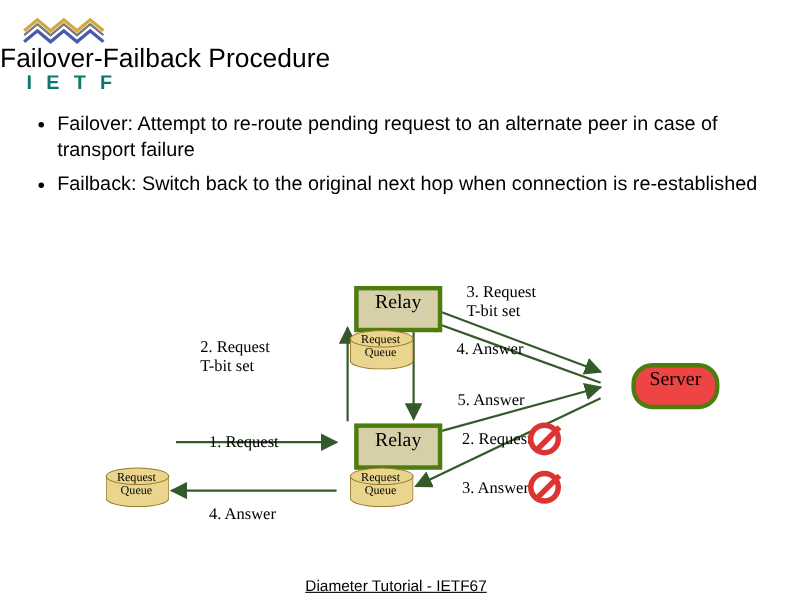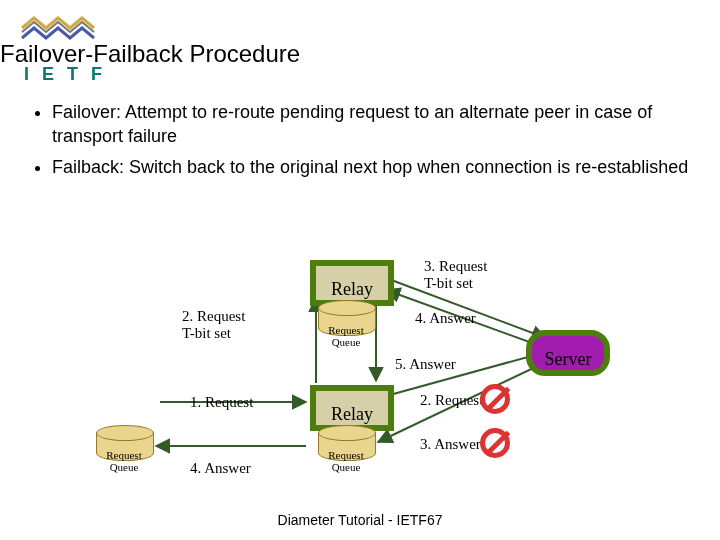--- a/index.html
+++ b/index.html
@@ -4,47 +4,47 @@
 <style>
   body { margin:0; padding:0; width:720px; height:540px; background:#fff; font-family:Arial,Helvetica,sans-serif; color:#000; position:relative; overflow:hidden; }
   .logo { position:absolute; top:14px; left:18px; }
   .title { position:absolute; top:40px; left:0; right:0; font-size:24px; }
   .bullets { position:absolute; top:100px; left:30px; right:30px; font-size:18px; line-height:1.35; }
   .bullets ul { margin:0; padding-left:22px; }
   .bullets li { margin-bottom:6px; }
   .bullets .sub { font-size:16px; margin-left:36px; }
   .bullets .sub .dash { display:inline-block; width:16px; }
   .diagram { position:absolute; top:250px; left:0; width:720px; height:260px; }
-  .box { position:absolute; border:6px solid #4d7c0f; font-family:'Times New Roman',serif; font-size:18px; display:flex; align-items:flex-end; justify-content:center; }
+  .box { position:absolute; border:4px solid #4d7c0f; font-family:'Times New Roman',serif; font-size:18px; display:flex; align-items:flex-start; justify-content:center;margin-left:12px; }
   .client  { left:85px;  top:135px; width:72px; height:34px; background:#fff; }
   .relay1  { left:310px; top:10px;  width:72px; height:34px; background:#d6cfa7; }
   .relay2  { left:310px; top:135px; width:72px; height:34px; background:#d6cfa7; }
-  .server  { left:526px; top:80px;  width:72px; height:34px; background:#a21caf;border-radius:19px; }
+  .server  { left:562px; top:80px;  width:72px; height:34px; background:#ef4444;border-radius:19px; }
   .queue { position:absolute; width:56px; height:40px; }
   .queue .can { position:absolute; left:0; top:0; width:56px; height:40px; }
   .queue .can .top { position:absolute; left:0; top:0; width:56px; height:14px; border:1.5px solid #9a7a2a; border-radius:50%; background:#ead58e; }
   .queue .can .body { position:absolute; left:0; top:7px; width:56px; height:28px; border-left:1.5px solid #9a7a2a; border-right:1.5px solid #9a7a2a; border-bottom:1.5px solid #9a7a2a; border-bottom-left-radius:28px 8px; border-bottom-right-radius:28px 8px; background:#ead58e; }
-  .queue .lbl { position:absolute; left:-3px; top:3px; width:62px; font-size:11px; text-align:center; line-height:1.1; font-family:'Times New Roman',serif;margin-top:21px; }
+  .queue .lbl { position:absolute; left:-3px; top:3px; width:62px; font-size:11px; text-align:center; line-height:1.1; font-family:'Times New Roman',serif; }
   .q1 { left:318px; top:50px; }
   .q2 { left:318px; top:175px; }
   .qc { left:96px;  top:175px; }
   .edge-label { position:absolute; font-family:'Times New Roman',serif; font-size:15px; line-height:1.15; }
   .l1 { left:190px; top:144px; }
   .l2 { left:182px; top:58px;  width:90px; }
   .l3 { left:424px; top:8px;   width:90px; }
   .l4 { left:415px; top:60px;  }
-  .l5 { left:395px; top:106px; }
+  .l5 { left:416px; top:106px; }
   .l6 { left:420px; top:142px; }
   .l7 { left:420px; top:186px; }
   .l8 { left:190px; top:210px; }
   .prohibit { position:absolute; width:30px; height:30px; border:5px solid #d33; border-radius:50%; box-sizing:border-box; }
   .prohibit::after { content:""; position:absolute; left:-2px; top:50%; width:30px; height:5px; background:#d33; transform:translateY(-50%) rotate(-45deg); }
   .p1 { left:480px; top:134px; }
   .p2 { left:480px; top:178px; }
-  .footer { position:absolute; bottom:12px; left:0; right:0; text-align:center; font-size:14px; }
+  .footer { position:absolute; bottom:0; left:0; right:0; text-align:center; font-size:14px;text-decoration:underline; }
   svg.arrows { position:absolute; left:0; top:0; }
 </style>
 </head>
 <body>
 
 <div class="logo">
   <svg width="88" height="50" viewBox="0 0 88 50">
     <polyline points="4,14 16,4 28,14 40,4 52,14 64,4 76,14" fill="none" stroke="#d3a93f" stroke-width="3"></polyline>
     <polyline points="4,24 16,14 28,24 40,14 52,24 64,14 76,24" fill="none" stroke="#4a5aa8" stroke-width="3"></polyline>
     <polyline points="4,18 16,8 28,18 40,8 52,18 64,8 76,18" fill="none" stroke="#777" stroke-width="2"></polyline>

